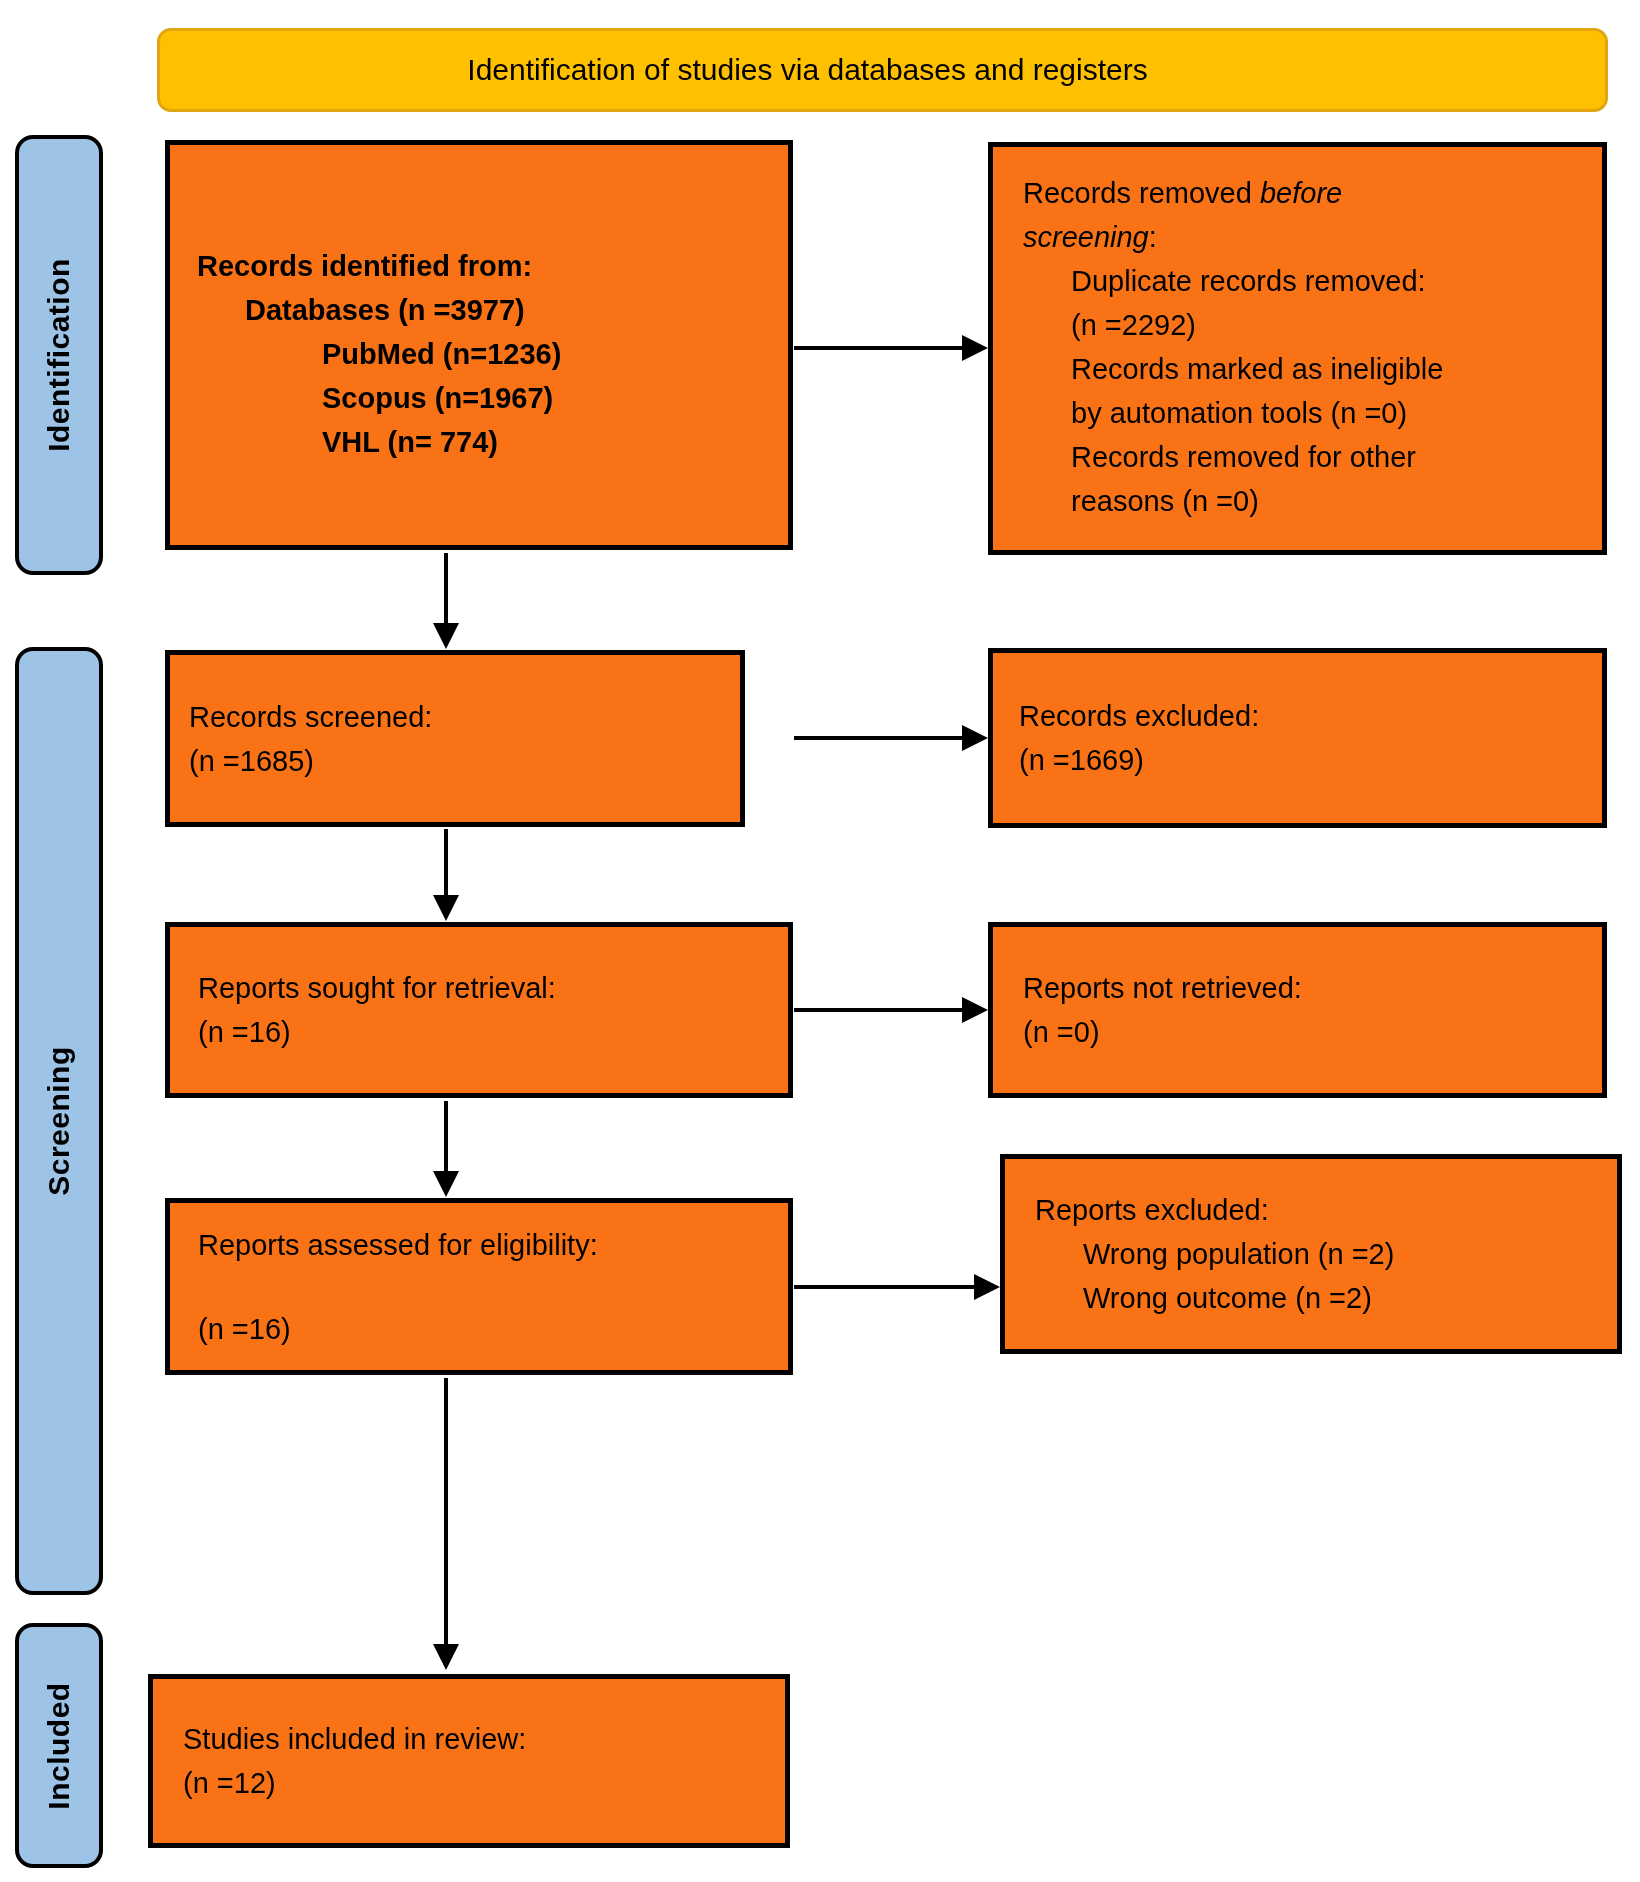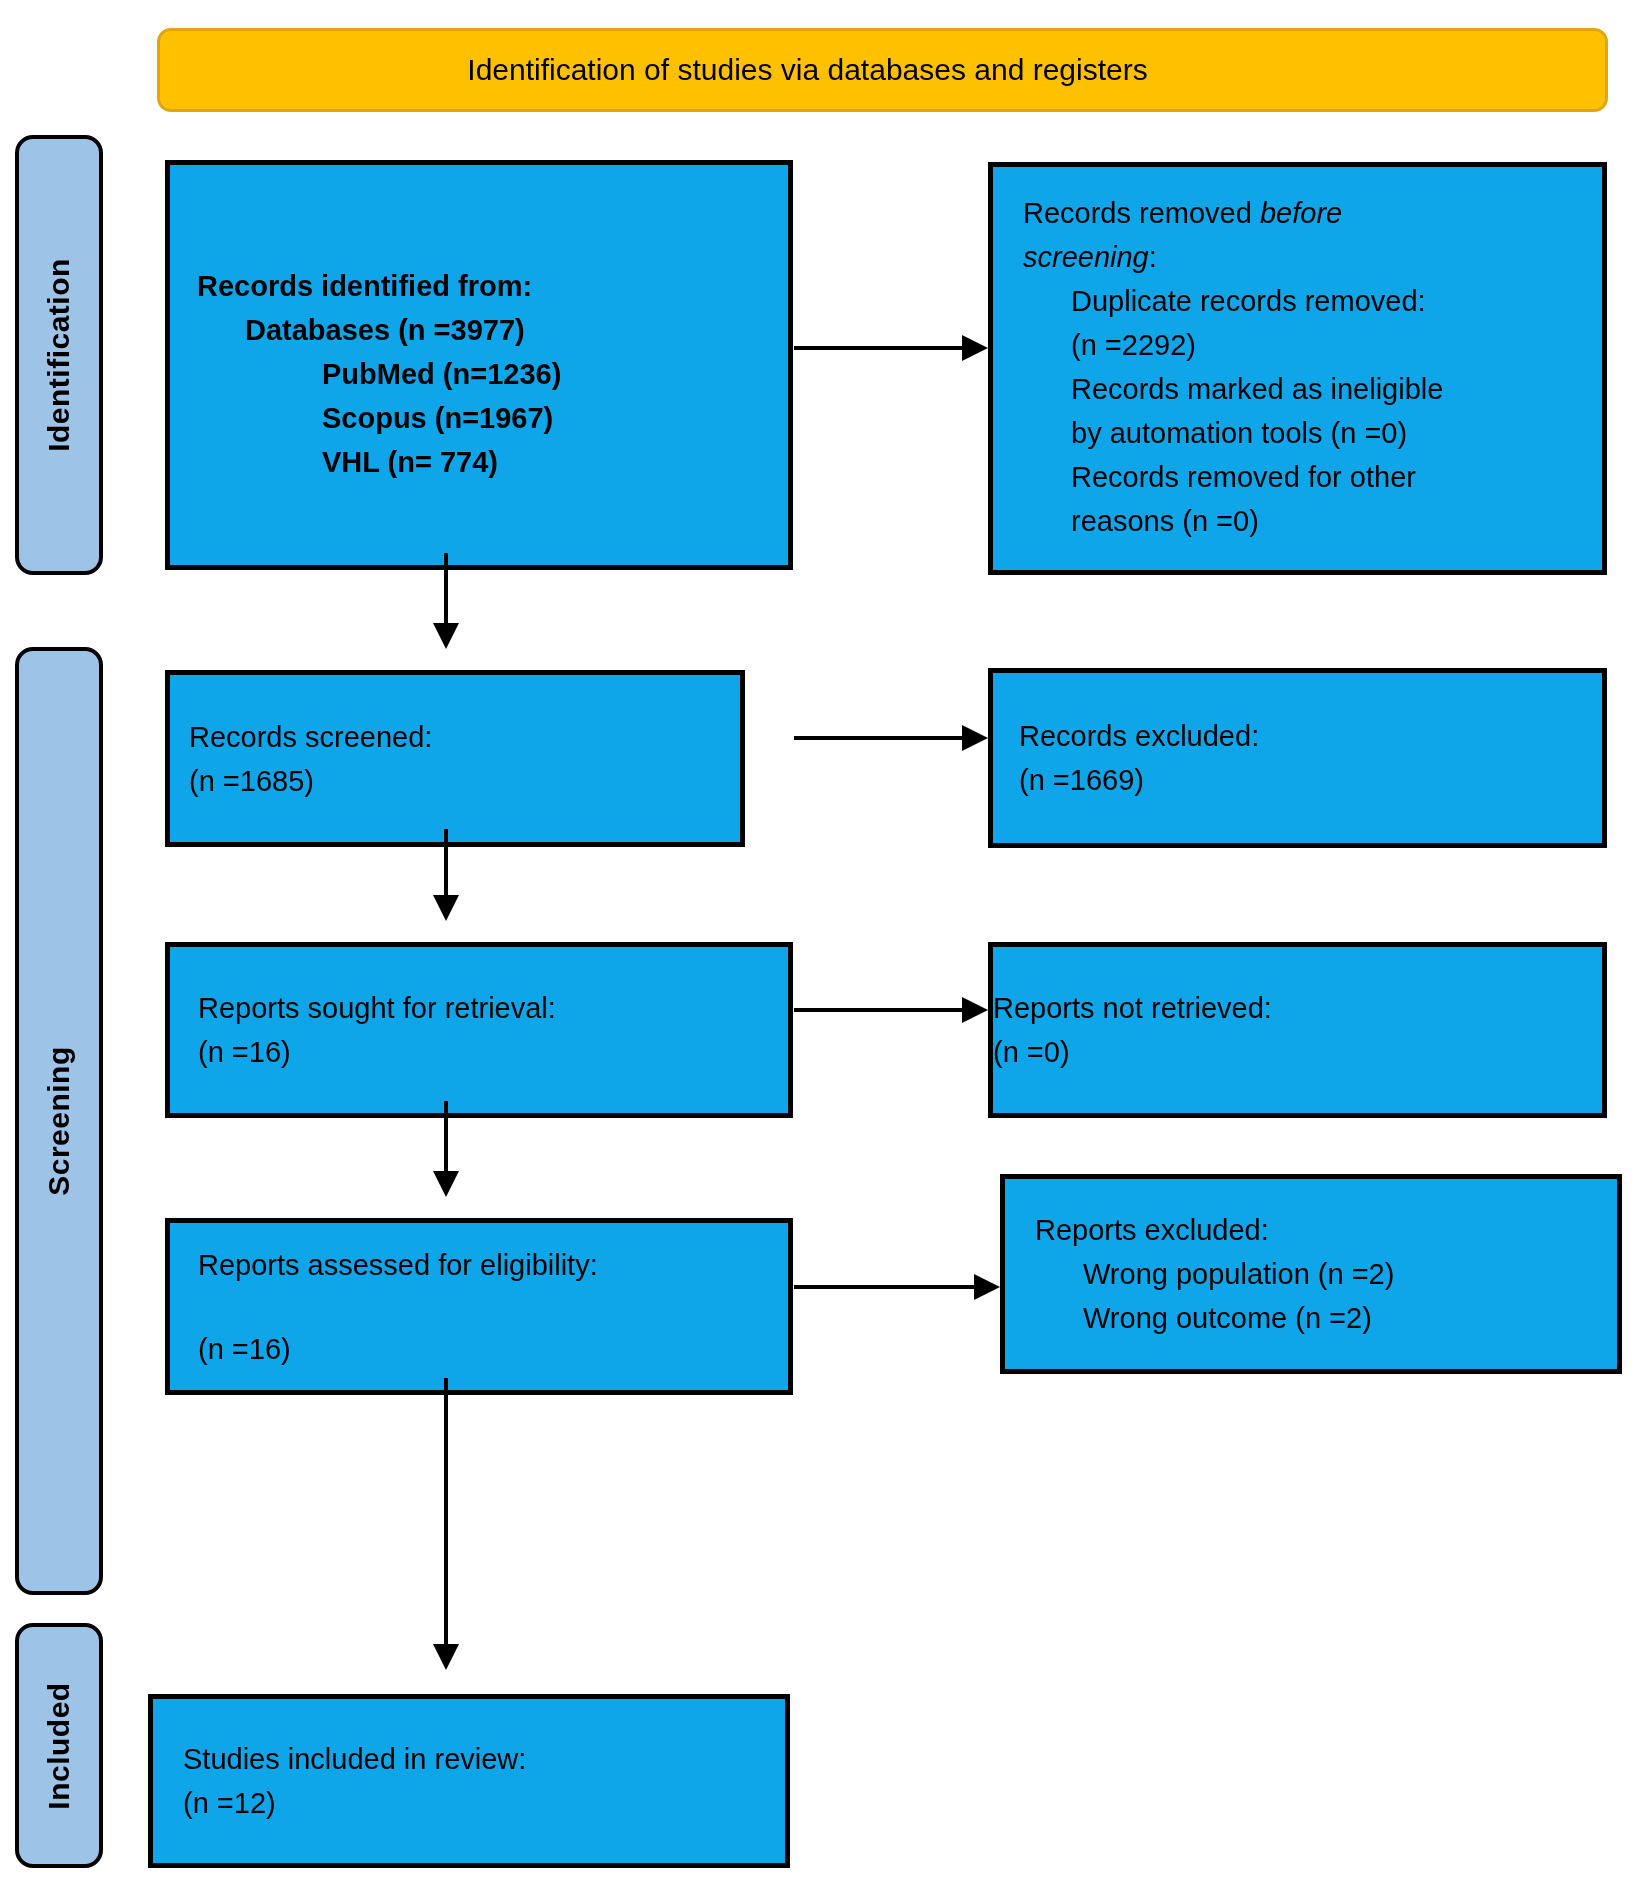--- a/index.html
+++ b/index.html
@@ -22,24 +22,24 @@
     background:var(--stage-fill,#9DC3E6);
     border:4px solid var(--ink,#000);
     border-radius:18px;box-sizing:border-box;
     display:flex;align-items:center;justify-content:center;
   }
   .stage span{
     transform:rotate(-90deg);white-space:nowrap;
     font-size:30px;font-weight:bold;letter-spacing:.5px;
   }
   .box{
-    position:absolute;background:#0ea5e9;
+    position:absolute;background:#f97316;
     border:5px solid var(--ink,#000);box-sizing:border-box;
     font-size:29px;line-height:44px;
-    display:flex;flex-direction:column;justify-content:center;margin-top:20px;
+    display:flex;flex-direction:column;justify-content:center;
   }
   .tstart{justify-content:flex-start;}
   .ind1{padding-left:48px;}
   .ind2{padding-left:125px;}
   .it{font-style:italic;}
   .vl,.hl{position:absolute;background:var(--ink,#000);}
   .vl{width:4px;}
   .hl{height:4px;}
   .vh{position:absolute;width:0;height:0;
       border-left:13px solid transparent;border-right:13px solid transparent;
@@ -92,21 +92,21 @@
   </div>
   <div class="box" style="left:988px;top:648px;width:619px;height:180px;padding-left:26px;">
     <div>Records excluded:</div>
     <div>(n =1669)</div>
   </div>
 
   <div class="box" style="left:165px;top:922px;width:628px;height:176px;padding-left:28px;">
     <div>Reports sought for retrieval:</div>
     <div>(n =16)</div>
   </div>
-  <div class="box" style="left:988px;top:922px;width:619px;height:176px;">
+  <div class="box" style="left:988px;top:922px;width:619px;height:176px;padding-left:30px;">
     <div>Reports not retrieved:</div>
     <div>(n =0)</div>
   </div>
 
   <div class="box" style="left:165px;top:1198px;width:628px;height:177px;padding-left:28px;gap:40px;">
     <div>Reports assessed for eligibility:</div>
     <div>(n =16)</div>
   </div>
   <div class="box" style="left:1000px;top:1154px;width:622px;height:200px;padding-left:30px;">
     <div>Reports excluded:</div>

